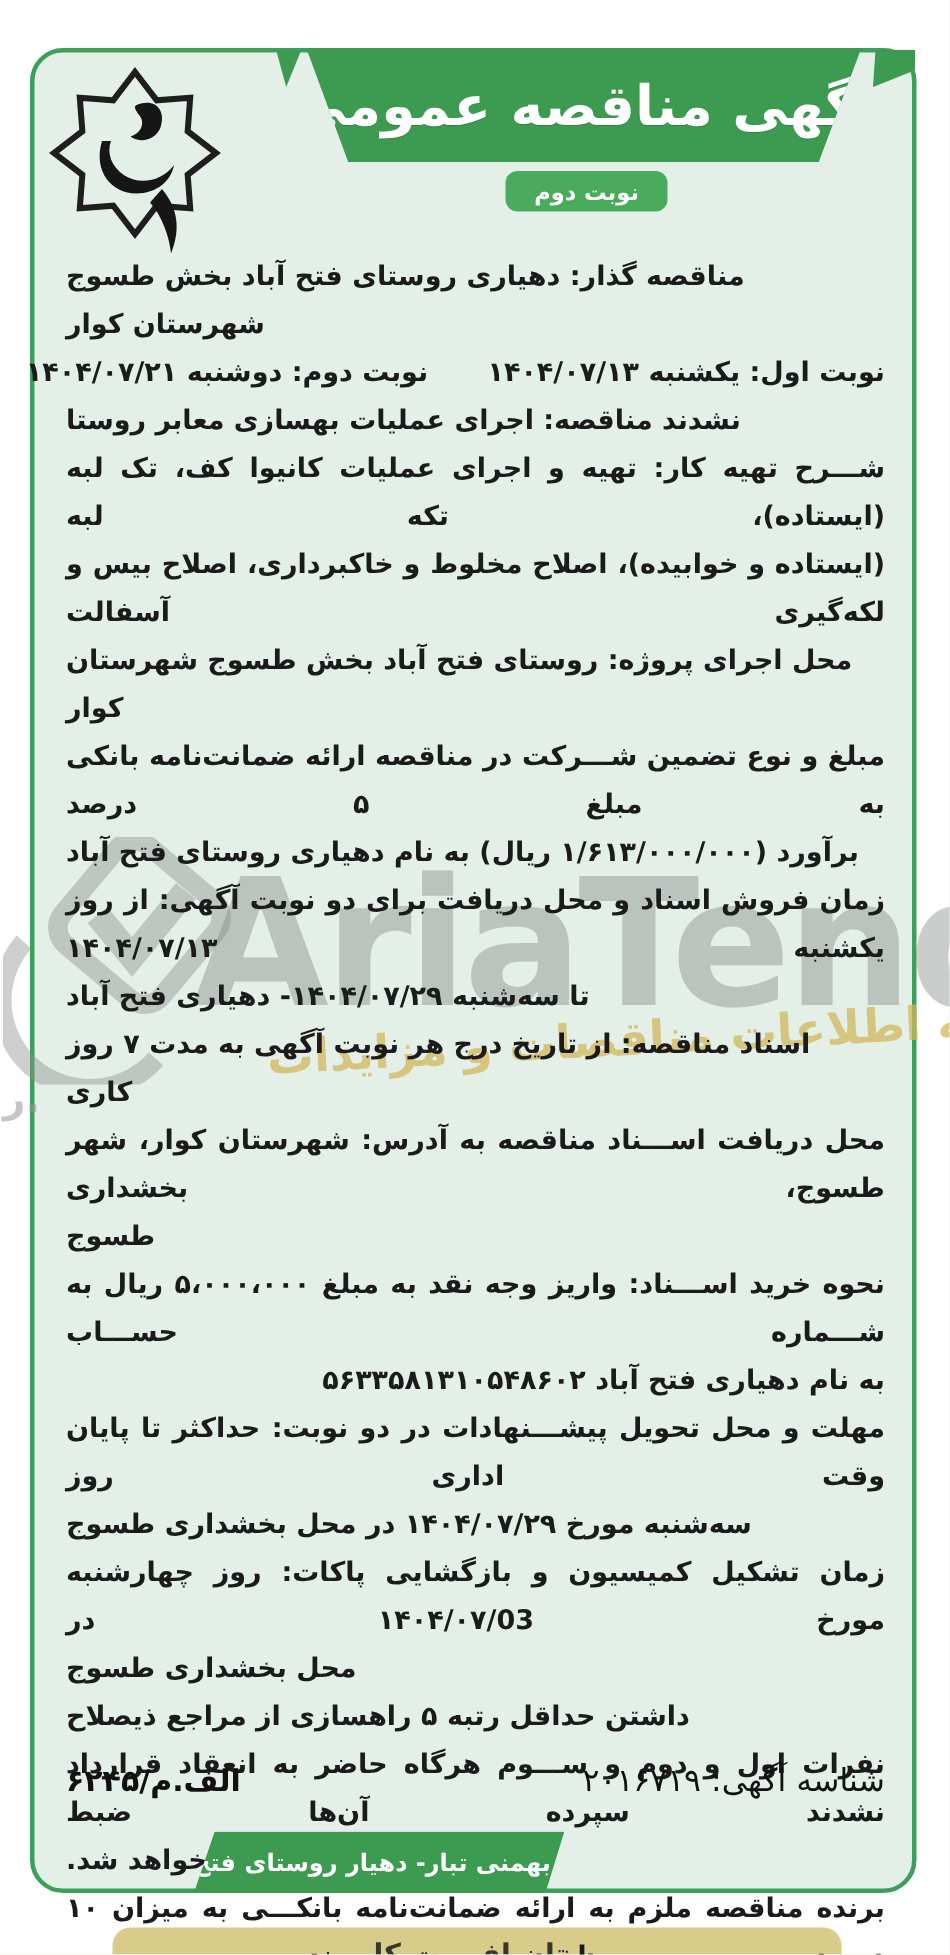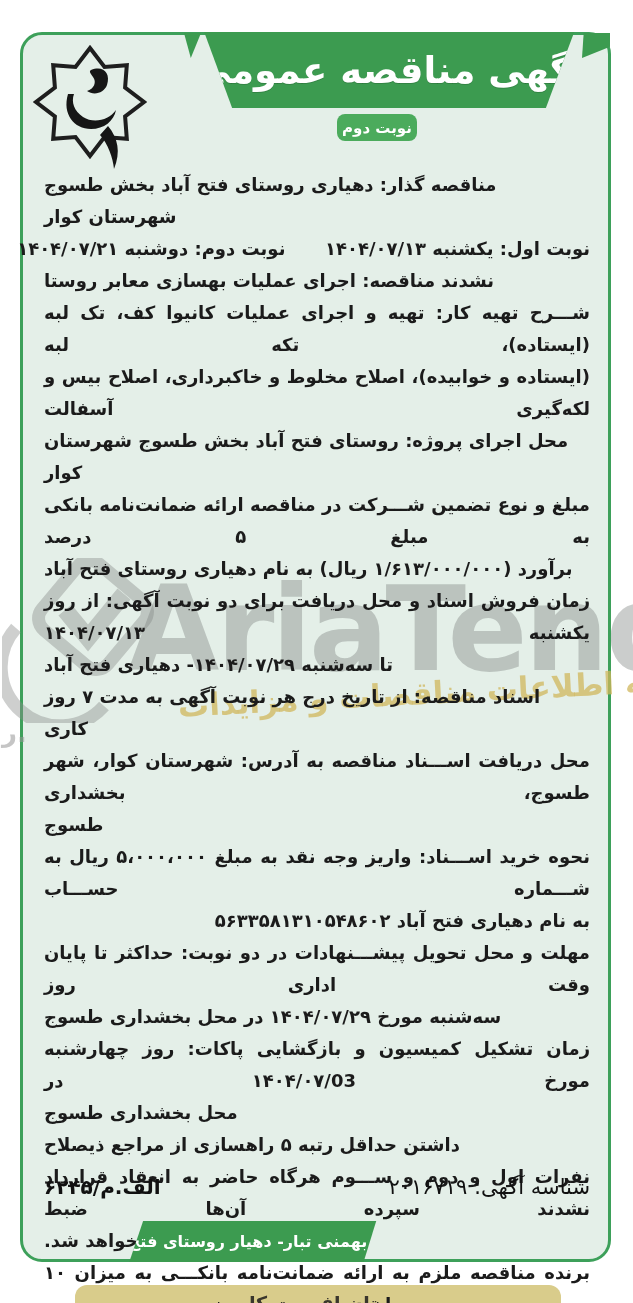--- a/index.html
+++ b/index.html
@@ -45,21 +45,21 @@
   }
   .wedge-left{
     position:absolute;left:184px;top:33px;width:17px;height:25px;
     background:#3c9b50;clip-path:polygon(0 0,100% 0,40% 100%);
   }
   .wedge-right{
     position:absolute;left:582px;top:33px;width:28px;height:25px;
     background:#3c9b50;clip-path:polygon(6% 0,100% 0,100% 55%,0 100%);
   }
   .badge{
-    position:absolute;left:337px;top:114px;width:80px;height:27px;
+    position:absolute;left:337px;top:114px;width:108px;height:27px;
     background:#4bab5c;border-radius:8px;color:#fff;
     font-size:15px;font-weight:bold;direction:rtl;
     display:flex;align-items:center;justify-content:center;
   }
   .logo{position:absolute;left:28px;top:40px;}
   
   .body-text{
     position:absolute;left:44px;top:169px;width:546px;
     direction:rtl;color:#1b1b1b;font-size:18px;font-weight:bold;
     line-height:32px;

